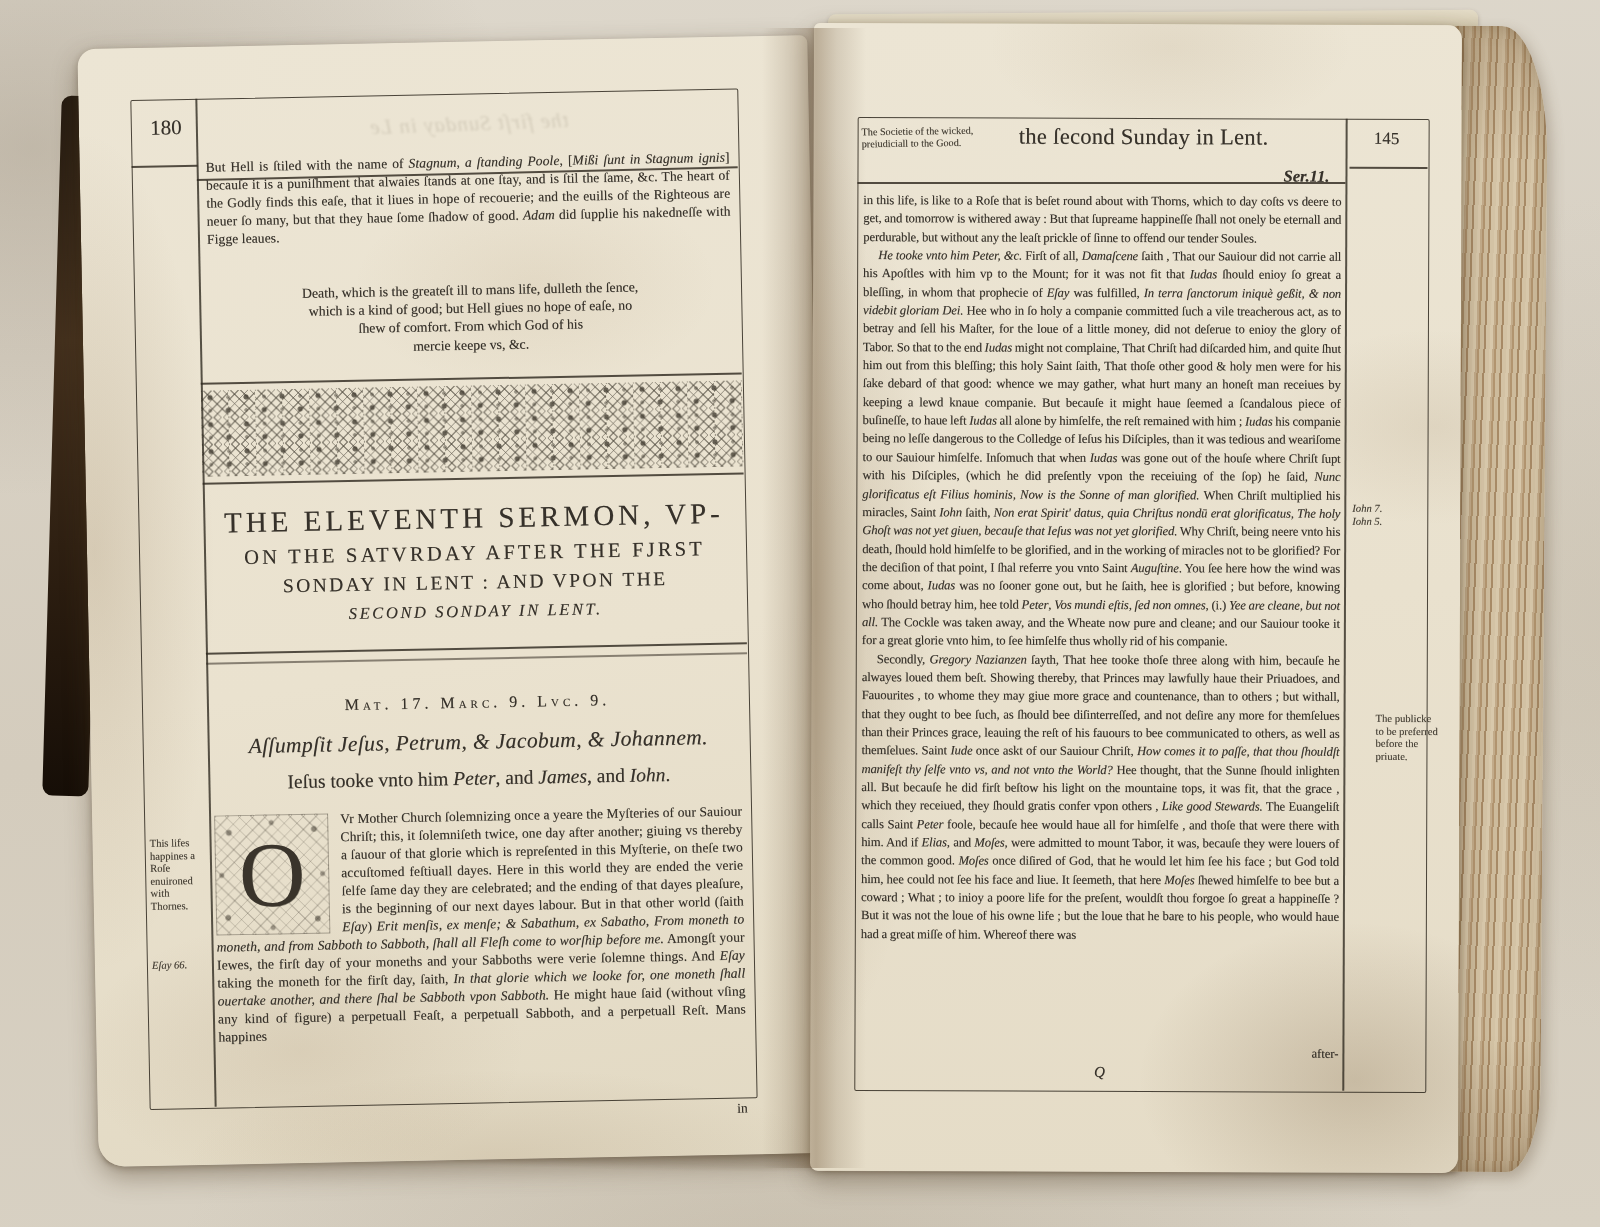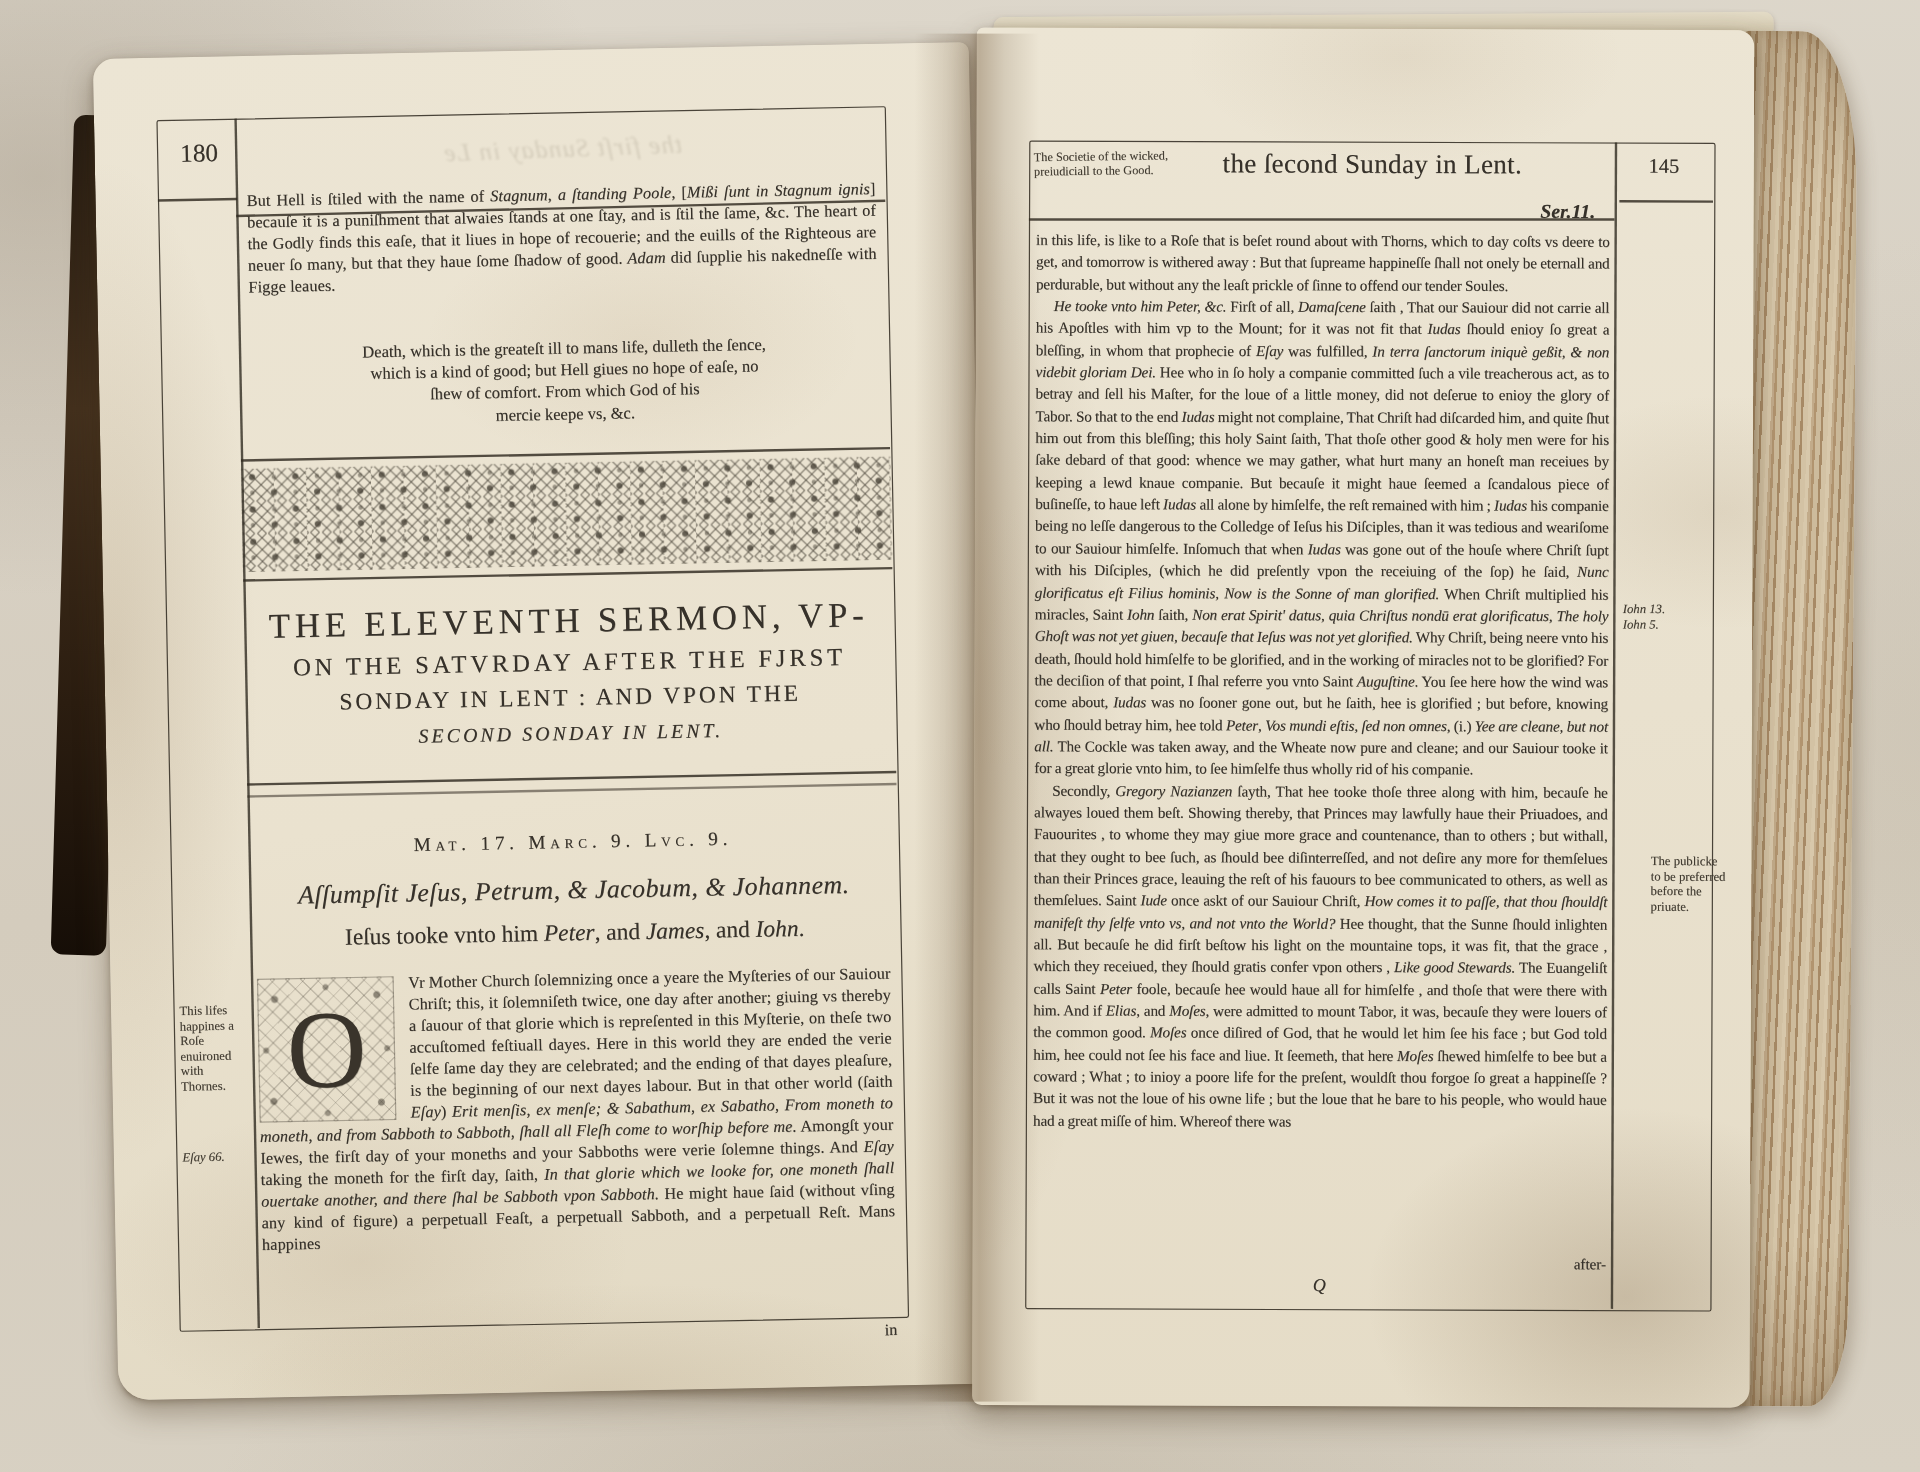--- a/index.html
+++ b/index.html
@@ -173,20 +173,20 @@
     <div class="abs" style="left:50px;top:168px;width:478px;">
       <div class="ink just body-right">in this life, is like to a Roſe that is beſet round about with Thorns, which to day coſts vs deere to get, and tomorrow is withered away : But that ſupreame happineſſe ſhall not onely be eternall and perdurable, but without any the leaſt prickle of ſinne to offend our tender Soules.</div>
       <div class="ink just body-right" style="text-indent:15px;"><i>He tooke vnto him Peter, &amp;c.</i>  Firſt of all, <i>Damaſcene</i> ſaith , That our Sauiour did not carrie all his Apoſtles with him vp to the Mount; for it was not fit that <i>Iudas</i> ſhould enioy ſo great a bleſſing, in whom that prophecie of <i>Eſay</i> was fulfilled, <i>In terra ſanctorum iniquè geßit, &amp; non videbit gloriam Dei.</i>  Hee who in ſo holy a companie committed ſuch a vile treacherous act, as to betray and ſell his Maſter, for the loue of a little money, did not deſerue to enioy the glory of Tabor.  So that to the end <i>Iudas</i> might not complaine, That Chriſt had diſcarded him, and quite ſhut him out from this bleſſing; this holy Saint ſaith, That thoſe other good &amp; holy men were for his ſake debard of that good: whence we may gather, what hurt many an honeſt man receiues by keeping a lewd knaue companie.  But becauſe it might haue ſeemed a ſcandalous piece of buſineſſe, to haue left <i>Iudas</i> all alone by himſelfe, the reſt remained with him ; <i>Iudas</i> his companie being no leſſe dangerous to the Colledge of Ieſus his Diſciples, than it was tedious and weariſome to our Sauiour himſelfe.  Inſomuch that when <i>Iudas</i> was gone out of the houſe where Chriſt ſupt with his Diſciples, (which he did preſently vpon the receiuing of the ſop) he ſaid, <i>Nunc glorificatus eſt Filius hominis, Now is the Sonne of man glorified.</i>  When Chriſt multiplied his miracles, Saint <i>Iohn</i> ſaith, <i>Non erat Spirit' datus, quia Chriſtus nondū erat glorificatus, The holy Ghoſt was not yet giuen, becauſe that Ieſus was not yet glorified.</i>  Why Chriſt, being neere vnto his death, ſhould hold himſelfe to be glorified, and in the working of miracles not to be glorified? For the deciſion of that point, I ſhal referre you vnto Saint <i>Auguſtine</i>.  You ſee here how the wind was come about, <i>Iudas</i> was no ſooner gone out, but he ſaith, hee is glorified ; but before, knowing who ſhould betray him, hee told <i>Peter</i>, <i>Vos mundi eſtis, ſed non omnes</i>, (i.) <i>Yee are cleane, but not all.</i>  The Cockle was taken away, and the Wheate now pure and cleane; and our Sauiour tooke it for a great glorie vnto him, to ſee himſelfe thus wholly rid of his companie.</div>
       <div class="ink just body-right" style="text-indent:15px;">Secondly, <i>Gregory Nazianzen</i> ſayth, That hee tooke thoſe three along with him, becauſe he alwayes loued them beſt.  Showing thereby, that Princes may lawfully haue their Priuadoes, and Fauourites , to whome they may giue more grace and countenance, than to others ; but withall, that they ought to bee ſuch, as ſhould bee diſinterreſſed, and not deſire any more for themſelues than their Princes grace, leauing the reſt of his fauours to bee communicated to others, as well as themſelues.  Saint <i>Iude</i> once askt of our Sauiour Chriſt, <i>How comes it to paſſe, that thou ſhouldſt manifeſt thy ſelfe vnto vs, and not vnto the World?</i> Hee thought, that the Sunne ſhould inlighten all. But becauſe he did firſt beſtow his light on the mountaine tops, it was fit, that the grace , which they receiued, they ſhould gratis confer vpon others , <i>Like good Stewards.</i>  The Euangeliſt calls Saint <i>Peter</i> foole, becauſe hee would haue all for himſelfe , and thoſe that were there with him.  And if <i>Elias</i>, and <i>Moſes</i>, were admitted to mount Tabor, it was, becauſe they were louers of the common good.  <i>Moſes</i> once diſired of God, that he would let him ſee his face ; but God told him, hee could not ſee his face and liue.  It ſeemeth, that here <i>Moſes</i> ſhewed himſelfe to bee but a coward ; What ; to inioy a poore life for the preſent, wouldſt thou forgoe ſo great a happineſſe ?  But it was not the loue of his owne life ; but the loue that he bare to his people, who would haue had a great miſſe of him.  Whereof there was</div>
     </div>
 
     <div class="abs ink" style="left:50px;top:1022px;width:478px;text-align:right;font-size:12.6px;">after-</div>
     <div class="abs ink" style="left:50px;top:1040px;width:478px;text-align:center;font-size:15px;font-style:italic;">Q</div>
 
     <div class="abs mnote" style="left:540px;top:478px;width:66px;font-style:italic;">
-      <div>Iohn 13.</div>
+      <div>Iohn 7.</div>
       <div>Iohn 5.</div>
     </div>
     <div class="abs mnote" style="left:564px;top:688px;width:64px;">The publicke to be preferred before the priuate.</div>
   </div>
 
   <div class="abs" id="gutter-shadow"></div>
 </div>
 
 </body></html>

